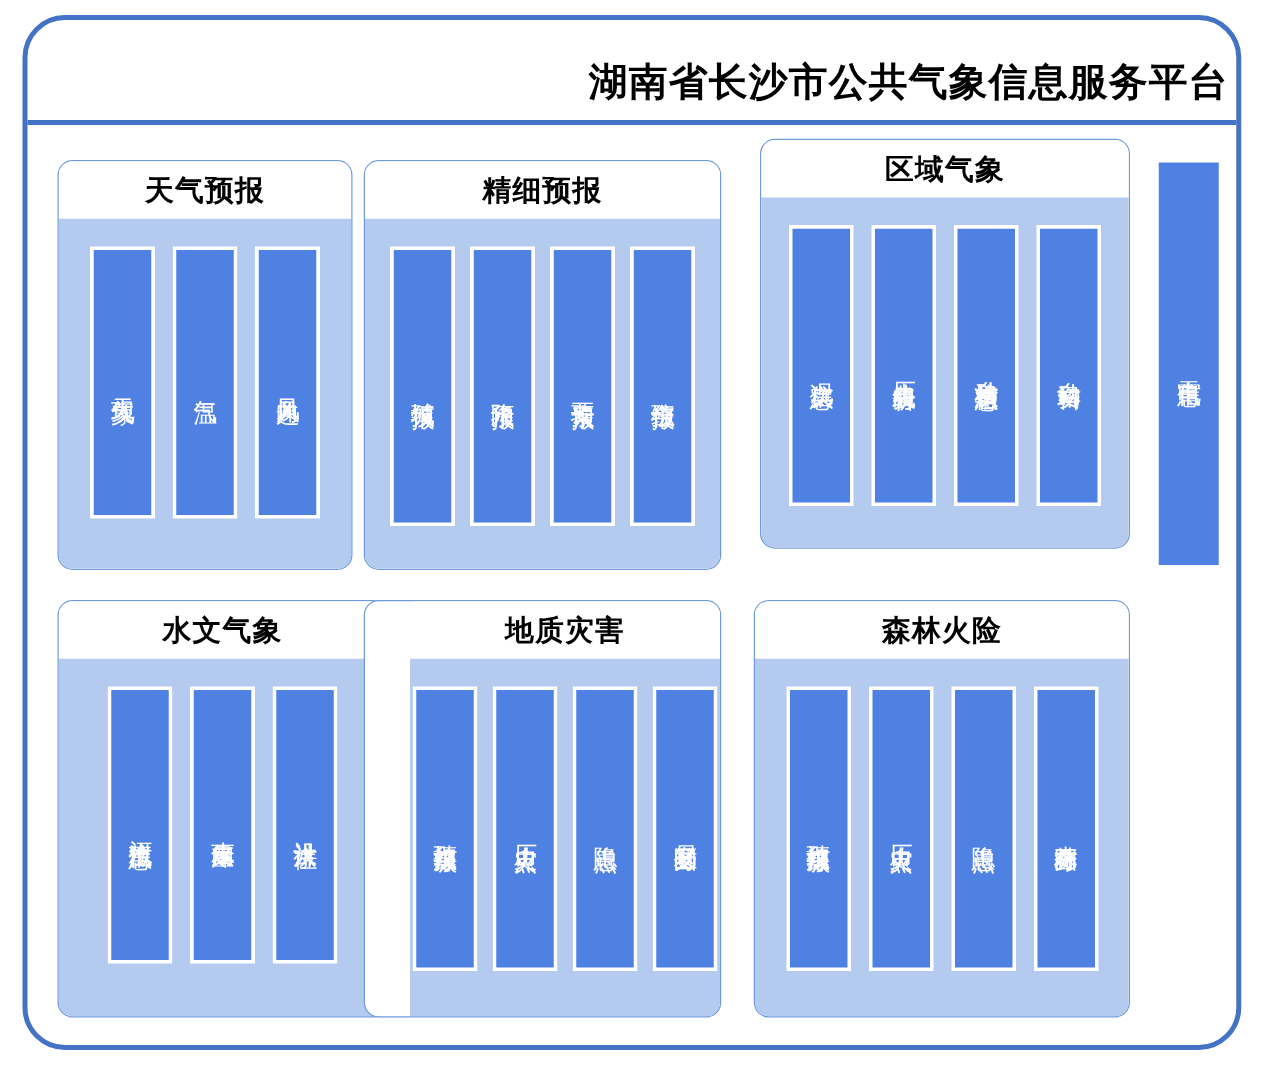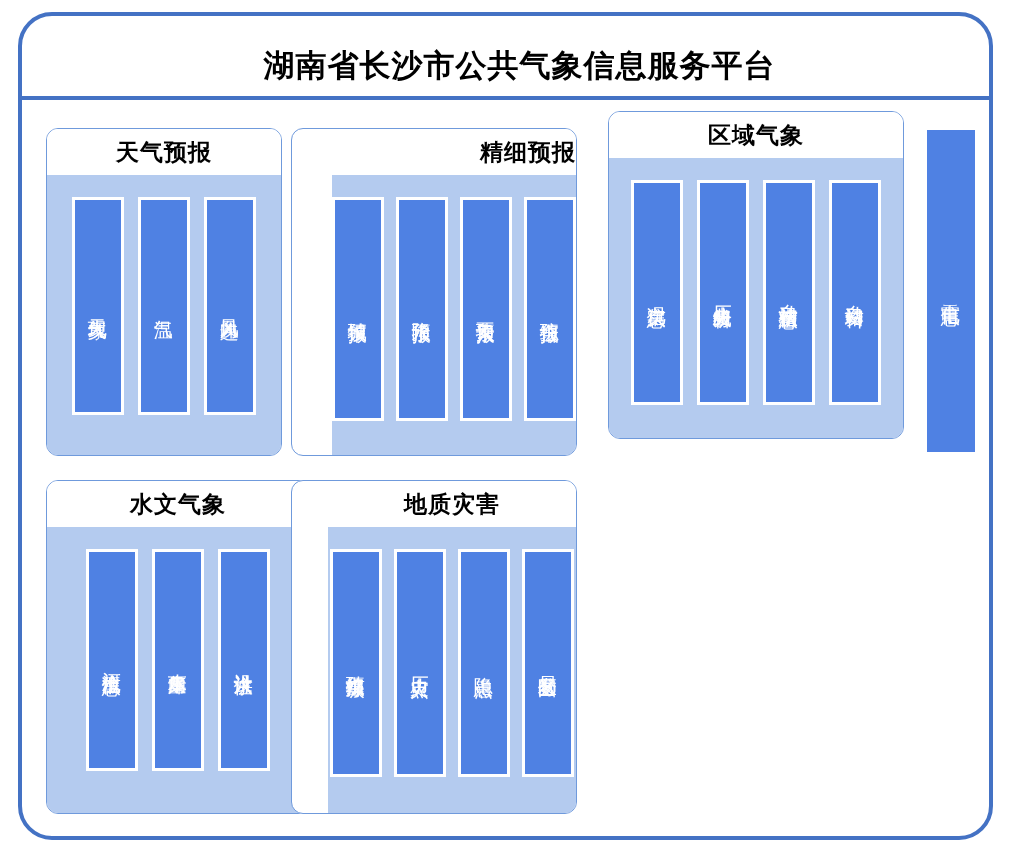--- a/index.html
+++ b/index.html
@@ -25,28 +25,28 @@
     top: 12px;
     width: 975px;
     height: 828px;
     border: 4px solid #4472c4;
     border-radius: 34px;
     box-sizing: border-box;
     background: transparent;
   }
   .platform-title-bar {
     position: absolute;
-    left: 32px;
+    left: 8px;
     top: 12px;
     width: 975px;
     height: 108px;
     box-sizing: border-box;
     display: flex;
     align-items: center;
-    justify-content: center;
+    justify-content: flex-end;
   }
   .platform-title {
     font-size: 31px;
     font-weight: bold;
     color: #000000;
     letter-spacing: 1px;
     white-space: nowrap;
   }
   .title-divider {
     position: absolute;
@@ -150,21 +150,21 @@
       </div>
       <div class="item-bar" style="height:218px;">
         <span class="item-label">气温</span>
       </div>
       <div class="item-bar" style="height:218px;">
         <span class="item-label">风向风速</span>
       </div>
     </div>
   </div>
 
-  <div class="group" style="left:291px; top:128px; width:286px; height:328px;align-items:flex-end;">
+  <div class="group" style="left:291px; top:128px; width:286px; height:328px;">
     <div class="group-header">
       <div class="group-title">精细预报</div>
     </div>
     <div class="group-body" style="gap:12px;">
       <div class="item-bar" style="height:224px;">
         <span class="item-label">城镇预报</span>
       </div>
       <div class="item-bar" style="height:224px;">
         <span class="item-label">降水预报</span>
       </div>
@@ -231,14 +231,33 @@
       </div>
       <div class="item-bar" style="height:228px;">
         <span class="item-label">隐患点</span>
       </div>
       <div class="item-bar" style="height:228px;">
         <span class="item-label">易发分区图</span>
       </div>
     </div>
   </div>
 
+  <div class="group" style="left:603px; top:480px; width:301px; height:334px;">
+    <div class="group-header">
+      <div class="group-title">森林火险</div>
+    </div>
+    <div class="group-body" style="gap:14px;">
+      <div class="item-bar" style="height:228px;">
+        <span class="item-label">站点预报等级</span>
+      </div>
+      <div class="item-bar" style="height:228px;">
+        <span class="item-label">历史灾点</span>
+      </div>
+      <div class="item-bar" style="height:228px;">
+        <span class="item-label">隐患点</span>
+      </div>
+      <div class="item-bar" style="height:228px;">
+        <span class="item-label">森林分布图</span>
+      </div>
+    </div>
+  </div>
 
 </div>
 
 </body></html>

